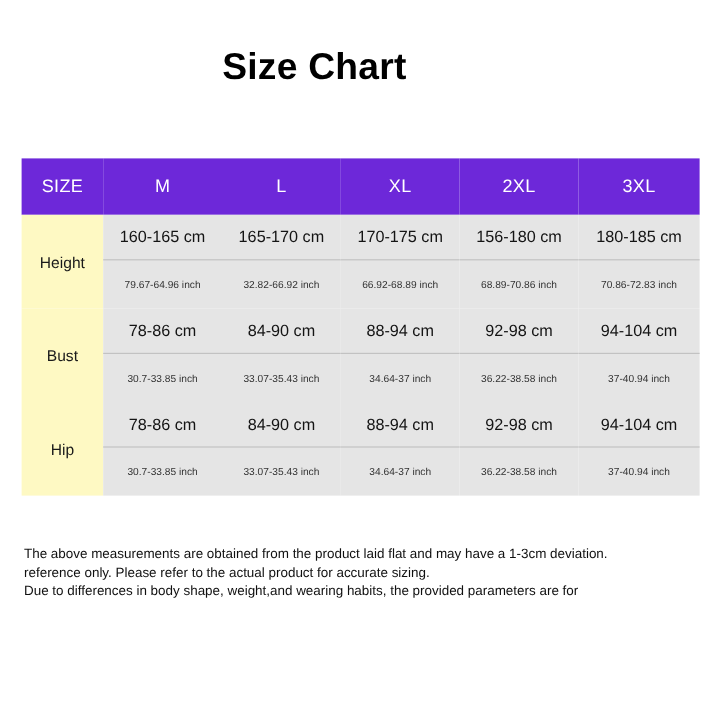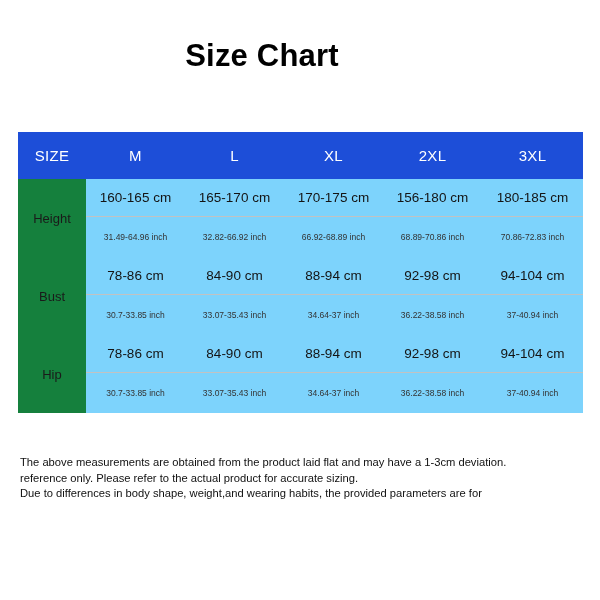--- a/index.html
+++ b/index.html
@@ -39,46 +39,46 @@
   }
 
   .chart-table td, .chart-table th {
     padding: 0;
     margin: 0;
     border: 0;
   }
 
   
   .hdr-cell {
-    background: #1d4ed8;
+    background: #6d28d9;
     color: #ffffff;
     font-size: 15px;
     font-weight: normal;
     text-align: center;
     height: 47px;
     vertical-align: middle;
     border-right: 1px solid #9a9a9a;
     letter-spacing: 0.3px;
   }
   .hdr-cell.last { border-right: 0; }
 
   
   .label-cell {
-    background: #15803d;
+    background: #fef9c3;
     color: #1a1a1a;
     font-size: 13px;
     text-align: center;
     vertical-align: middle;
     border-right: 1px solid #ffffff;
     border-bottom: 2px solid #ffffff;
   }
 
   
   .data-cell {
-    background: #7dd3fc;
+    background: #e5e5e5;
     vertical-align: middle;
     border-right: 1px solid #e6e6e6;
     border-bottom: 2px solid #ffffff;
     text-align: center;
     padding: 0;
   }
   .data-cell.last { border-right: 0; }
 
   .cm-val {
     display: block;
@@ -129,21 +129,21 @@
       <th class="hdr-cell" style="width:99px">2XL</th>
       <th class="hdr-cell last" style="width:101px">3XL</th>
     </tr>
   </thead>
   <tbody>
 
     <tr>
       <td class="label-cell">Height</td>
       <td class="data-cell">
         <span class="cm-val">160-165 cm</span>
-        <span class="inch-val">31.49-64.96 inch</span>
+        <span class="inch-val">79.67-64.96 inch</span>
       </td>
       <td class="data-cell">
         <span class="cm-val">165-170 cm</span>
         <span class="inch-val">32.82-66.92 inch</span>
       </td>
       <td class="data-cell">
         <span class="cm-val">170-175 cm</span>
         <span class="inch-val">66.92-68.89 inch</span>
       </td>
       <td class="data-cell">

